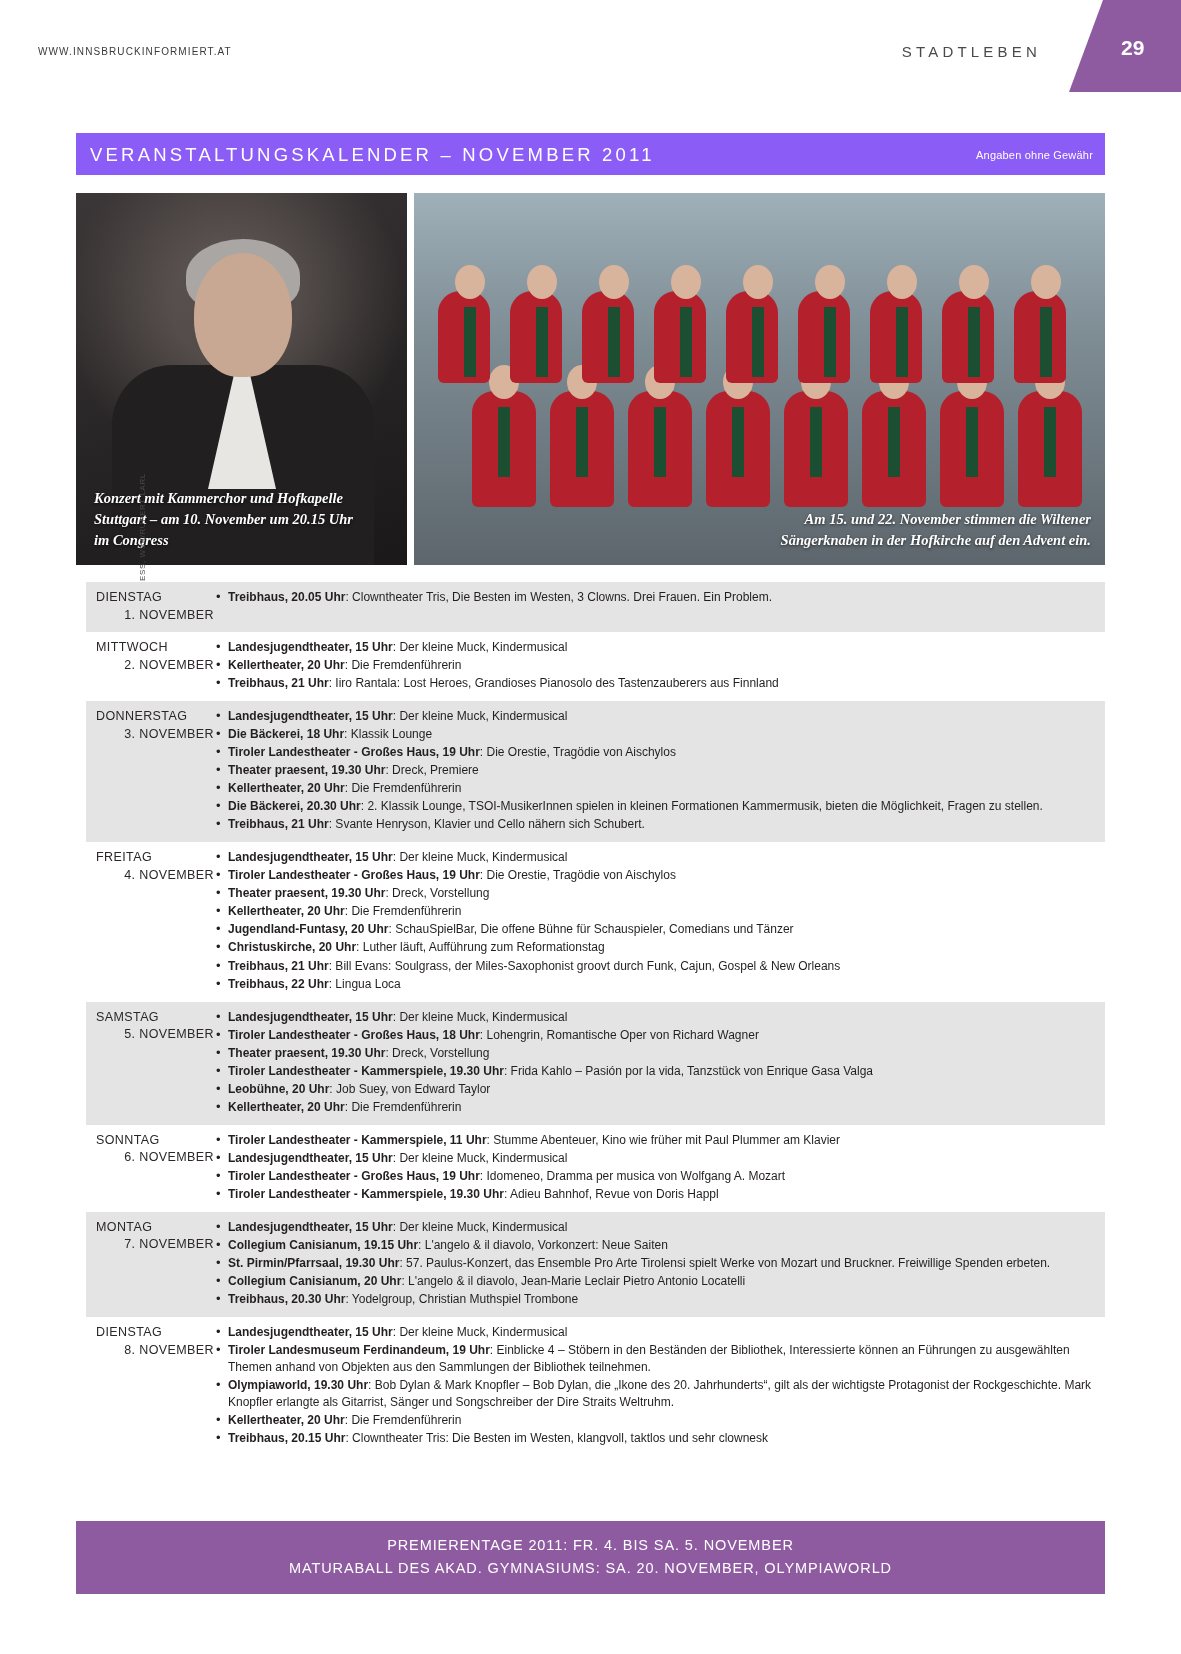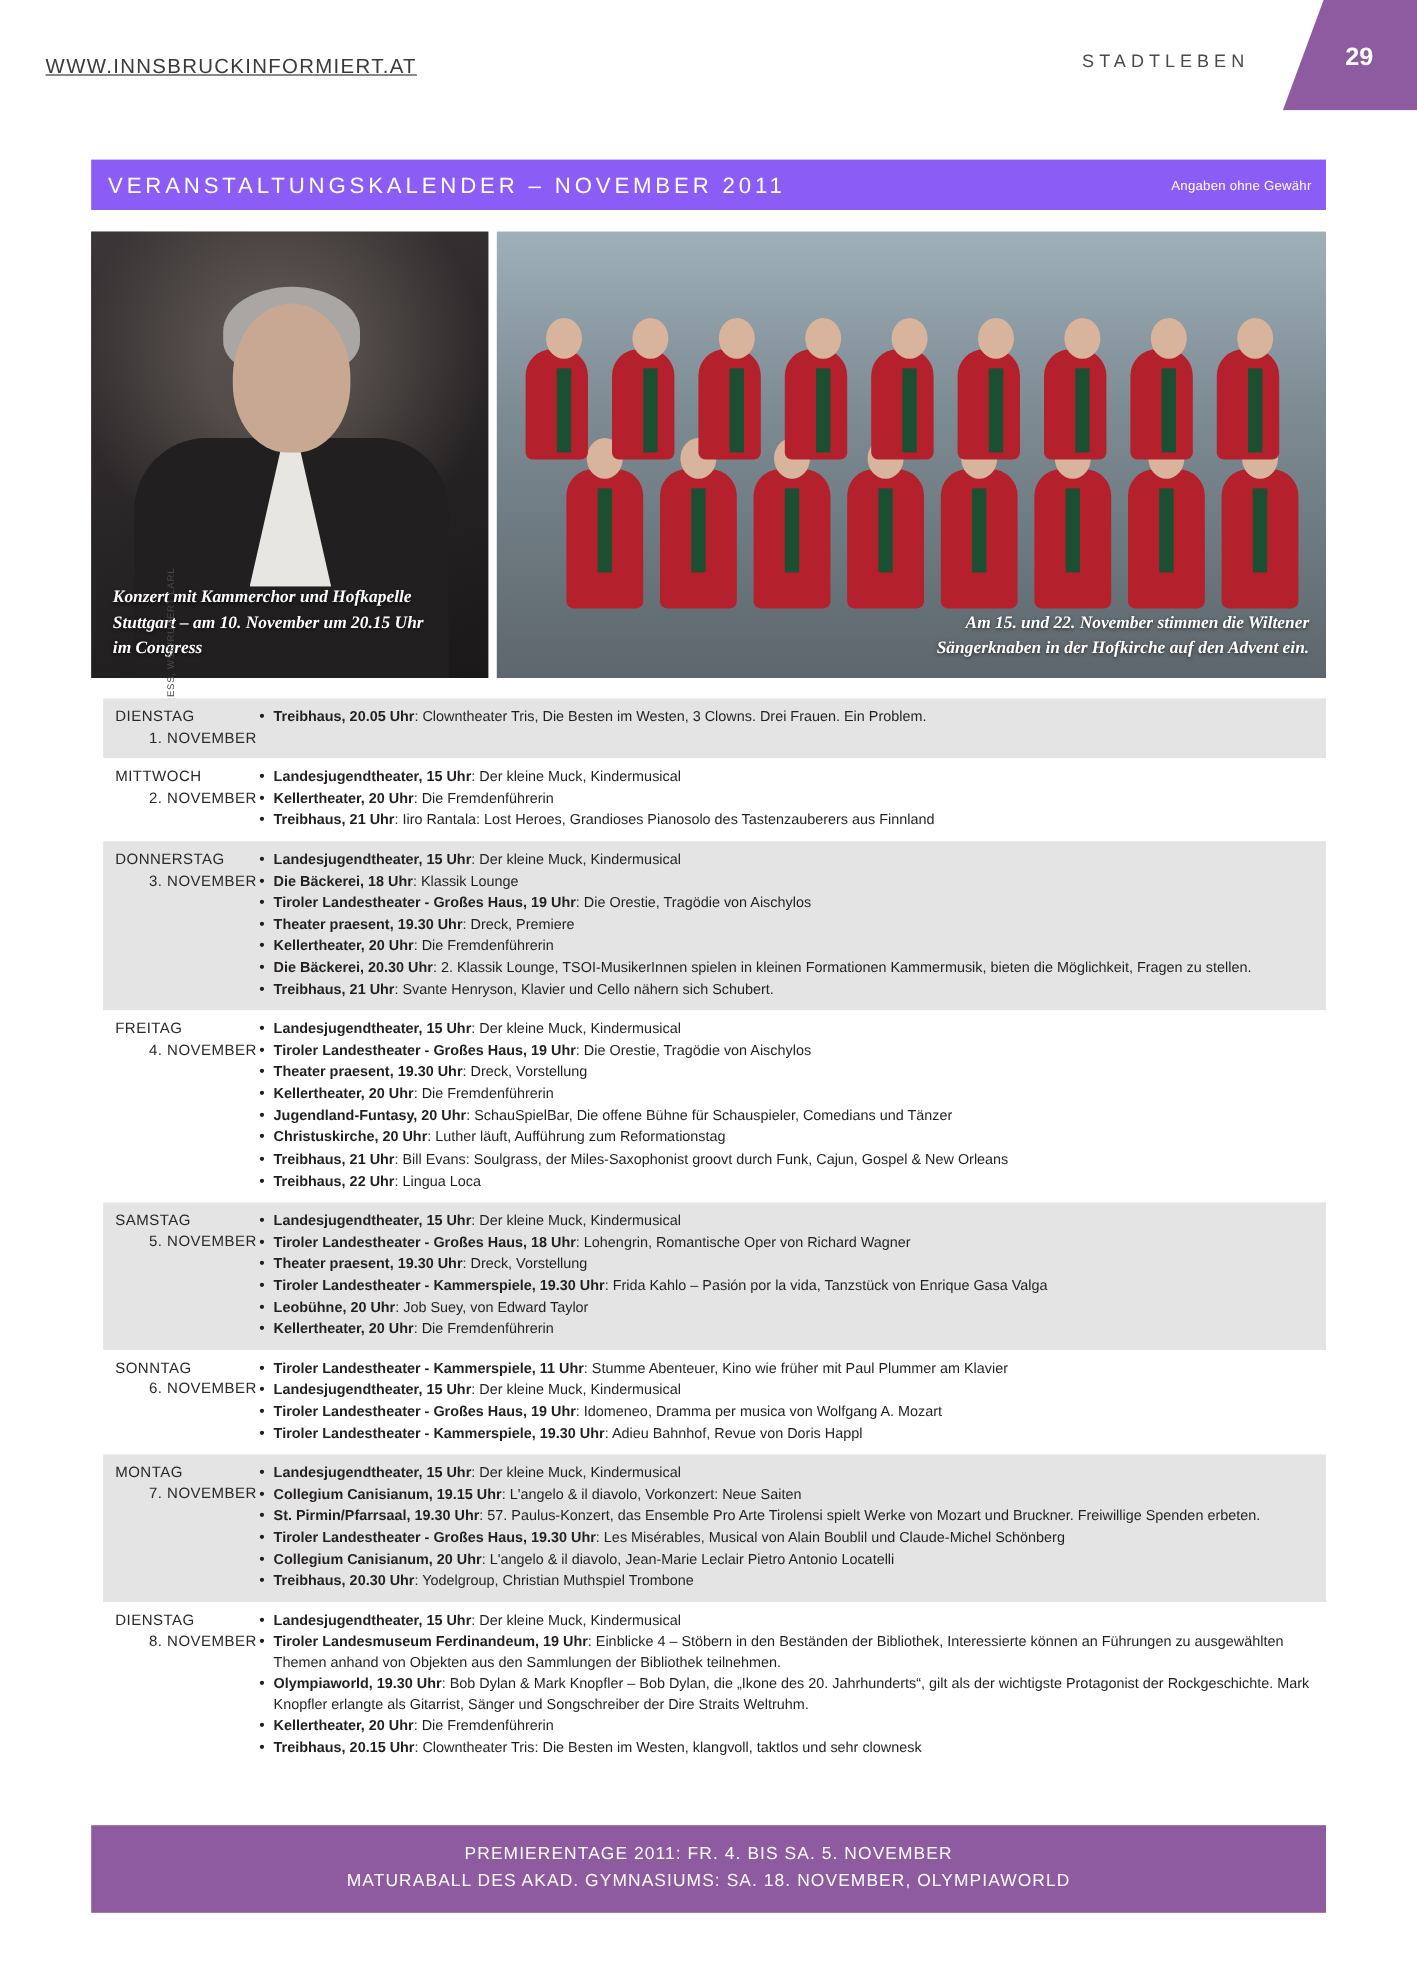--- a/index.html
+++ b/index.html
@@ -19,24 +19,23 @@
   
   .page-header {
     position: absolute;
     top: 0; left: 0; right: 0;
     height: 92px;
   }
   .site-url {
     position: absolute;
     left: 38px;
     top: 46px;
-    font-size: 17px;
+    font-size: 10px;
     letter-spacing: 1.1px;
     color: #3a3a3a;
-    text-decoration: underline;
   }
   .section-title {
     position: absolute;
     right: 140px;
     top: 43px;
     font-size: 15px;
     letter-spacing: 4.2px;
     color: #4a4a4a;
   }
   .corner-tab {
@@ -409,21 +408,20 @@
     </div>
     <div class="day-row shaded">
       <div class="day-label">
         <span class="dow">MONTAG</span>
         <span class="date">7. NOVEMBER</span>
       </div>
       <div class="entries">
         <div class="entry"><b>Landesjugendtheater, 15 Uhr</b><span>: Der kleine Muck, Kindermusical</span></div>
         <div class="entry"><b>Collegium Canisianum, 19.15 Uhr</b><span>: L'angelo &amp; il diavolo, Vorkonzert: Neue Saiten</span></div>
         <div class="entry"><b>St. Pirmin/Pfarrsaal, 19.30 Uhr</b><span>: 57. Paulus-Konzert, das Ensemble Pro Arte Tirolensi spielt Werke von Mozart und Bruckner. Freiwillige Spenden erbeten.</span></div>
-        <div class="entry"><b>Tiroler Landestheater - Großes Haus, 19.30 Uhr</b><span>: Les Misérables, Musical von Alain Boublil und Claude-Michel Schönberg</span></div>
         <div class="entry"><b>Collegium Canisianum, 20 Uhr</b><span>: L'angelo &amp; il diavolo, Jean-Marie Leclair Pietro Antonio Locatelli</span></div>
         <div class="entry"><b>Treibhaus, 20.30 Uhr</b><span>: Yodelgroup, Christian Muthspiel Trombone</span></div>
       </div>
     </div>
     <div class="day-row plain">
       <div class="day-label">
         <span class="dow">DIENSTAG</span>
         <span class="date">8. NOVEMBER</span>
       </div>
       <div class="entries">
@@ -431,14 +429,14 @@
         <div class="entry"><b>Tiroler Landesmuseum Ferdinandeum, 19 Uhr</b><span>: Einblicke 4 – Stöbern in den Beständen der Bibliothek, Interessierte können an Führungen zu ausgewählten Themen anhand von Objekten aus den Sammlungen der Bibliothek teilnehmen.</span></div>
         <div class="entry"><b>Olympiaworld, 19.30 Uhr</b><span>: Bob Dylan &amp; Mark Knopfler – Bob Dylan, die „Ikone des 20. Jahrhunderts“, gilt als der wichtigste Protagonist der Rockgeschichte. Mark Knopfler erlangte als Gitarrist, Sänger und Songschreiber der Dire Straits Weltruhm.</span></div>
         <div class="entry"><b>Kellertheater, 20 Uhr</b><span>: Die Fremdenführerin</span></div>
         <div class="entry"><b>Treibhaus, 20.15 Uhr</b><span>: Clowntheater Tris: Die Besten im Westen, klangvoll, taktlos und sehr clownesk</span></div>
       </div>
     </div>
   </div>
 
 <div class="footer-bar">
   <div>PREMIERENTAGE 2011: FR. 4. BIS SA. 5. NOVEMBER</div>
-  <div>MATURABALL DES AKAD. GYMNASIUMS: SA. 18. NOVEMBER, OLYMPIAWORLD</div>
+  <div>MATURABALL DES AKAD. GYMNASIUMS: SA. 20. NOVEMBER, OLYMPIAWORLD</div>
 </div>
 
 </body></html>

